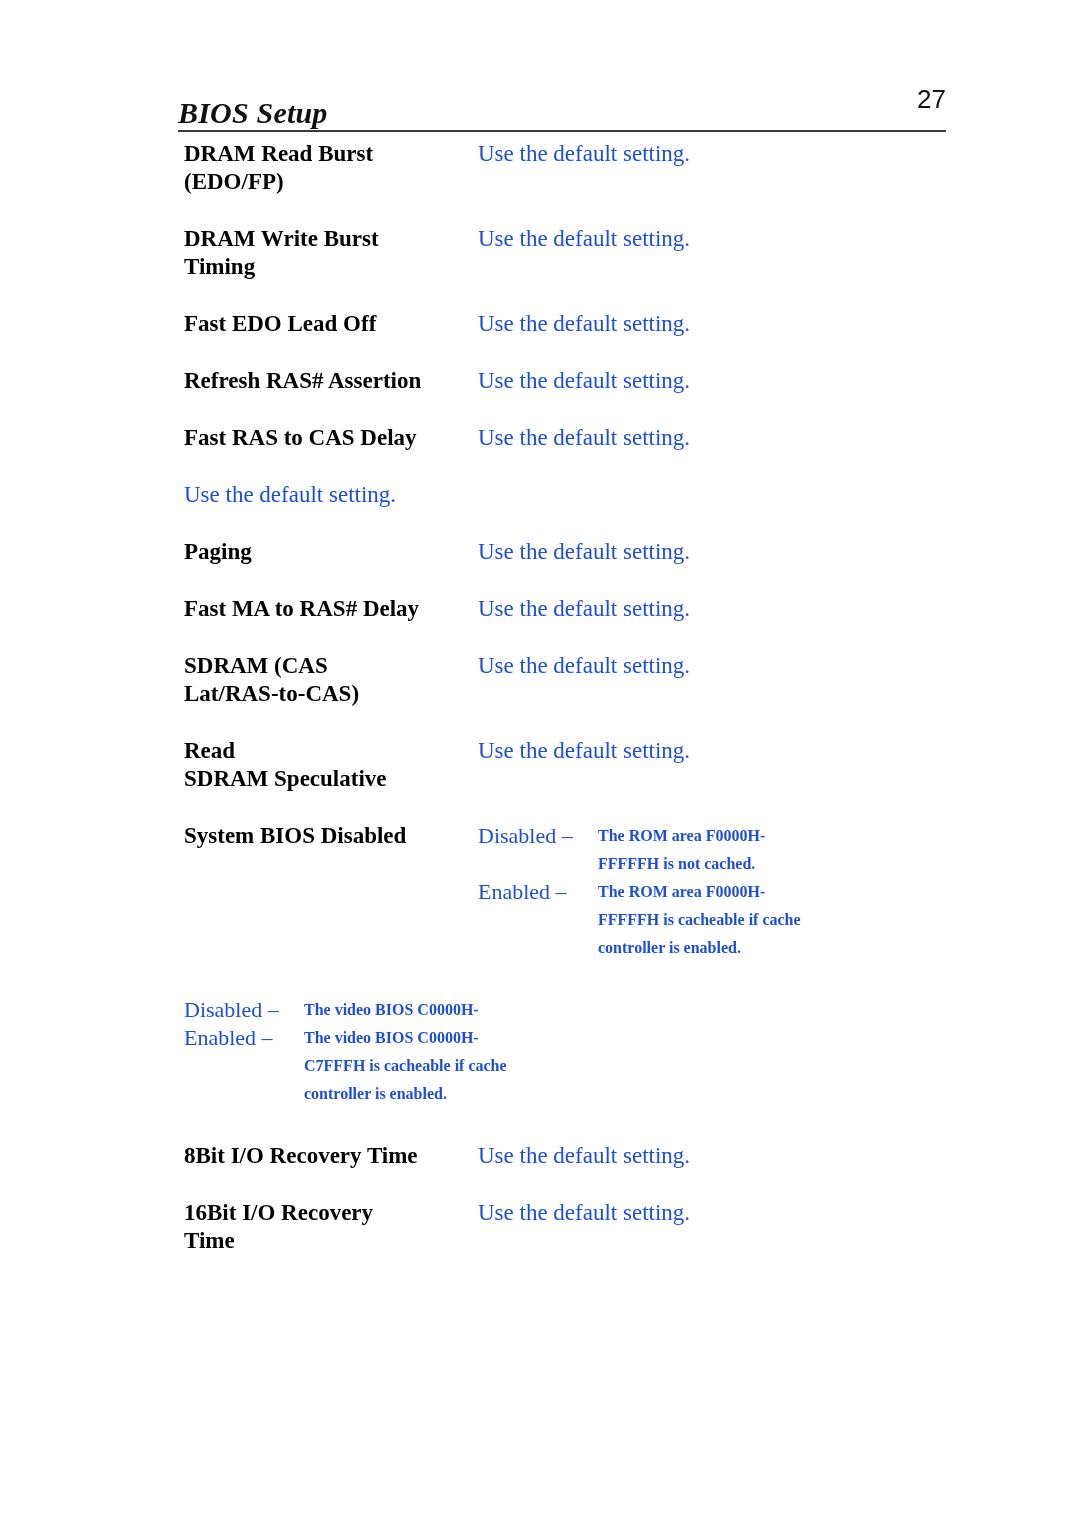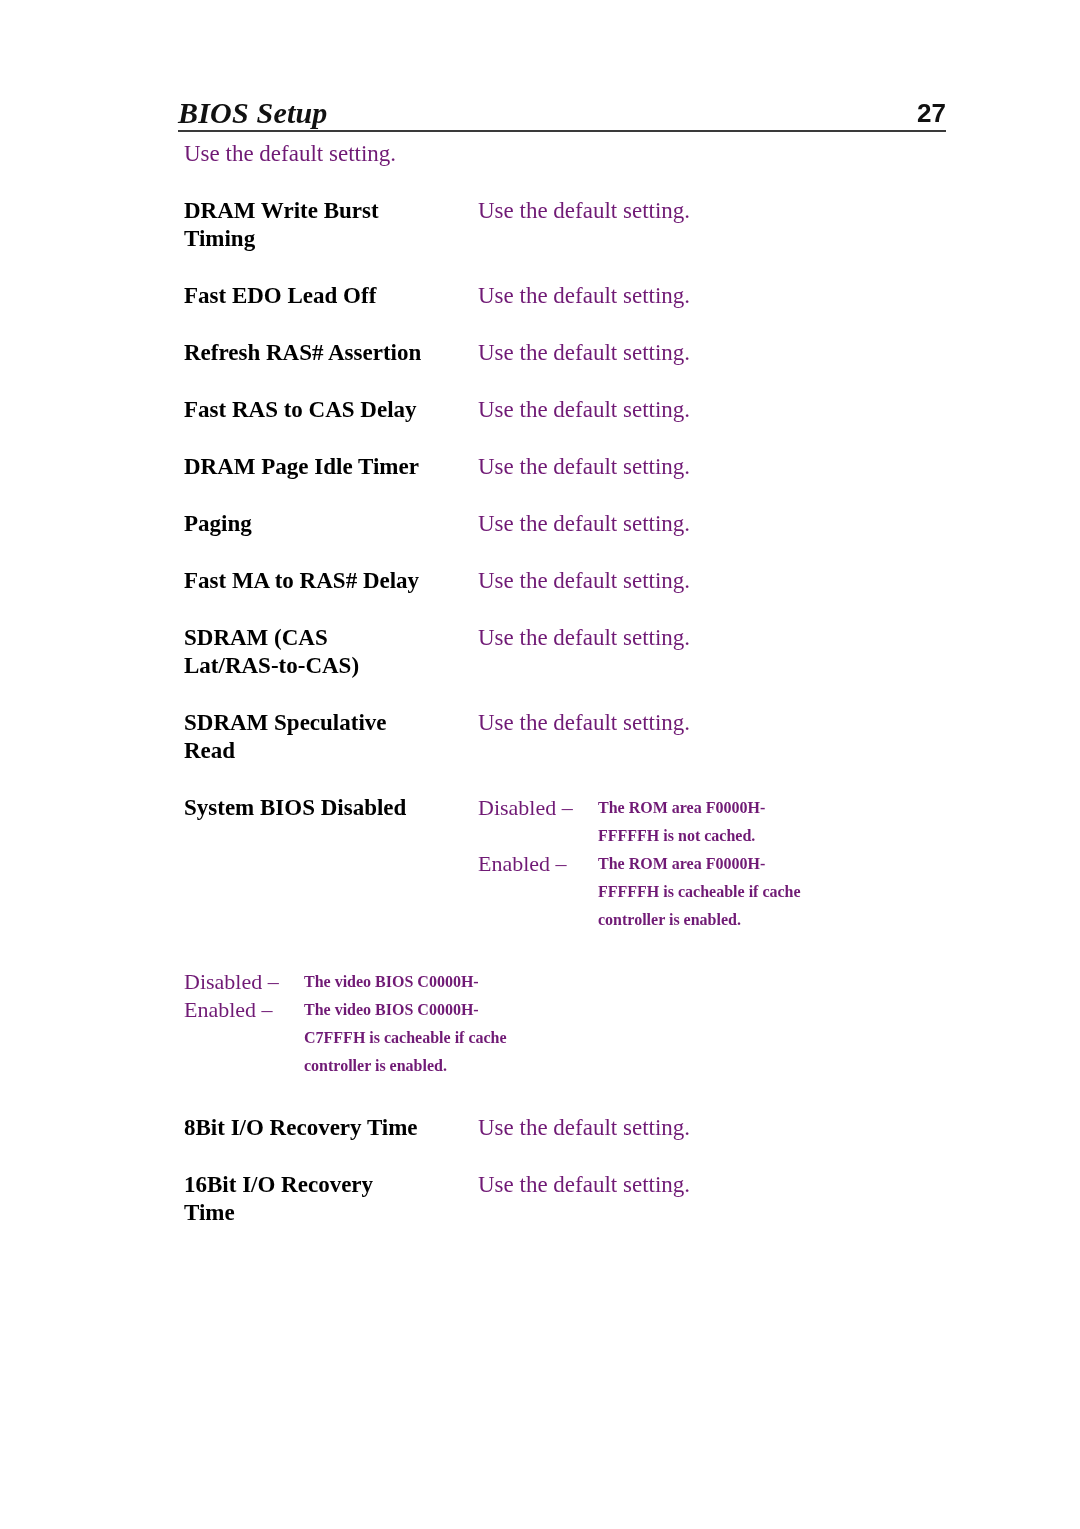--- a/index.html
+++ b/index.html
@@ -42,25 +42,25 @@
     font-family: "Liberation Serif", serif;
     font-style: italic;
     font-weight: bold;
     font-size: 30px;
     line-height: 34px;
     letter-spacing: 0.2px;
     color: #111111;
   }
   .header-pageno {
     font-family: "Liberation Sans", sans-serif;
-    font-weight: bold;
+    font-weight: normal;
     font-size: 26px;
     line-height: 30px;
     color: #111111;
-    padding-bottom: 2px;
+    padding-bottom: 16px;
   }
 
   
   .body {
     position: absolute;
     left: 184px;
     top: 140px;
     width: 760px;
   }
 
@@ -83,21 +83,21 @@
     display: block;
     white-space: pre;
   }
 
   .col-desc {
     flex: 1 1 auto;
     font-family: "Liberation Serif", serif;
     font-weight: normal;
     font-size: 23px;
     line-height: 28px;
-    color: #701a75;
+    color: #1d4ed8;
   }
   .col-desc .desc-line {
     display: block;
     white-space: pre;
   }
 
   
   .opt {
     display: flex;
     align-items: flex-start;
@@ -131,20 +131,24 @@
 
 <div class="page">
 
   <div class="header">
     <div class="header-title">BIOS Setup</div>
     <div class="header-pageno">27</div>
   </div>
 
   <div class="body">
       <div class="row">
+        <div class="col-label">
+          <span class="lbl-line">DRAM Read Burst</span>
+          <span class="lbl-line">(EDO/FP)</span>
+        </div>
         <div class="col-desc">
           <span class="desc-line">Use the default setting.</span>
         </div>
       </div>
       <div class="row">
         <div class="col-label">
           <span class="lbl-line">DRAM Write Burst</span>
           <span class="lbl-line">Timing</span>
         </div>
         <div class="col-desc">
@@ -169,23 +173,20 @@
       </div>
       <div class="row">
         <div class="col-label">
           <span class="lbl-line">Fast RAS to CAS Delay</span>
         </div>
         <div class="col-desc">
           <span class="desc-line">Use the default setting.</span>
         </div>
       </div>
       <div class="row">
-        <div class="col-label">
-          <span class="lbl-line">DRAM Page Idle Timer</span>
-        </div>
         <div class="col-desc">
           <span class="desc-line">Use the default setting.</span>
         </div>
       </div>
       <div class="row">
         <div class="col-label">
           <span class="lbl-line">Paging</span>
         </div>
         <div class="col-desc">
           <span class="desc-line">Use the default setting.</span>
@@ -203,22 +204,22 @@
         <div class="col-label">
           <span class="lbl-line">SDRAM (CAS</span>
           <span class="lbl-line">Lat/RAS-to-CAS)</span>
         </div>
         <div class="col-desc">
           <span class="desc-line">Use the default setting.</span>
         </div>
       </div>
       <div class="row">
         <div class="col-label">
+          <span class="lbl-line">Read</span>
           <span class="lbl-line">SDRAM Speculative</span>
-          <span class="lbl-line">Read</span>
         </div>
         <div class="col-desc">
           <span class="desc-line">Use the default setting.</span>
         </div>
       </div>
       <div class="row block">
         <div class="col-label">
           <span class="lbl-line">System BIOS Disabled</span>
         </div>
         <div class="col-desc">

